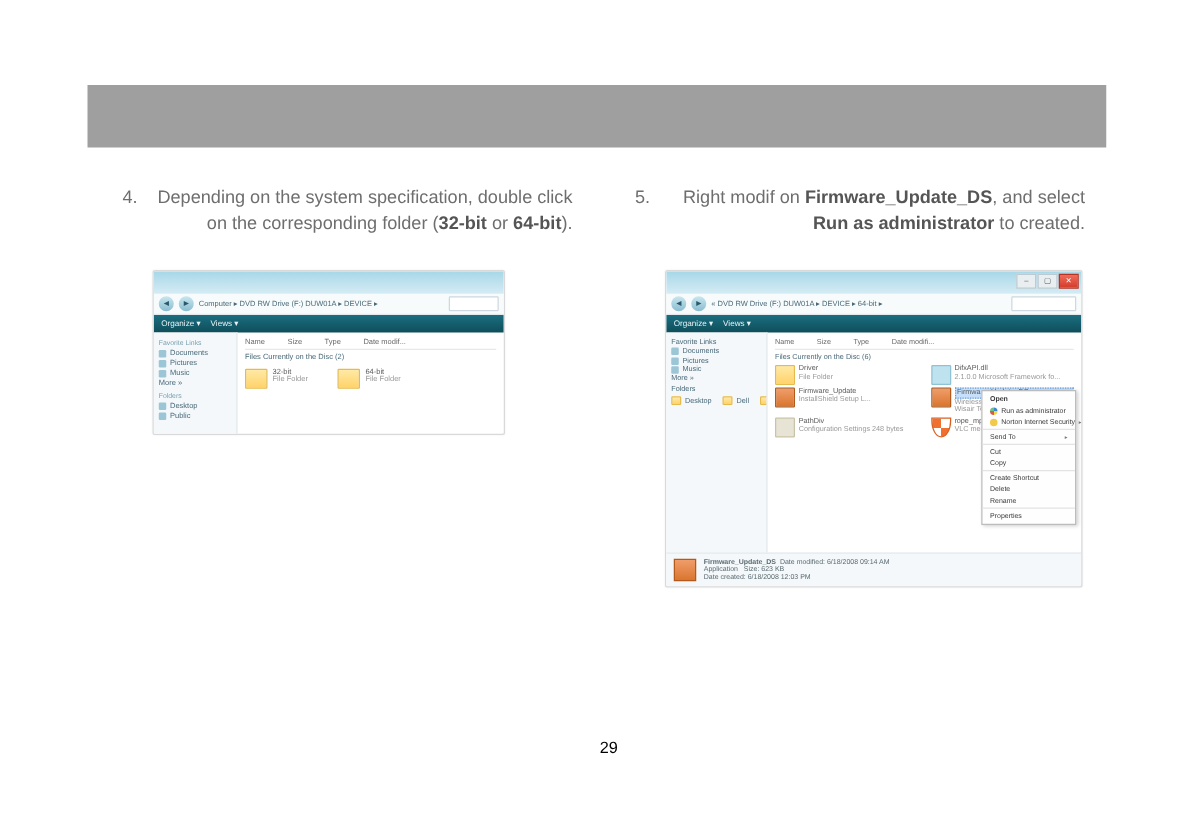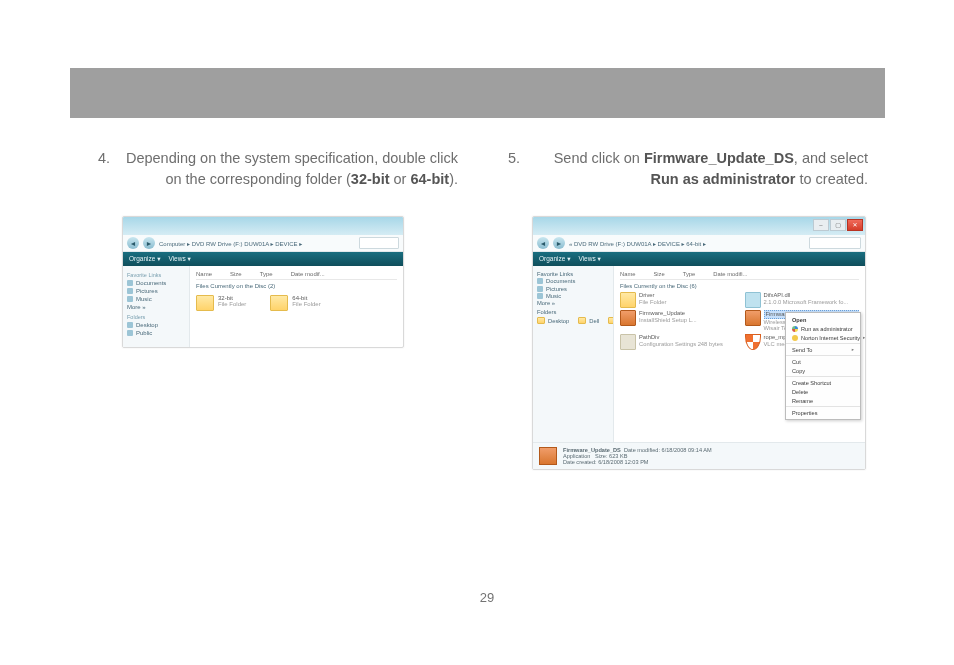--- a/index.html
+++ b/index.html
@@ -54,21 +54,21 @@
   .fi.sel .tx .nm{background:#c6dffb;border:1px dotted #6aa0d8;padding:0 1px;}
   .ctx{position:absolute;right:4px;top:46px;width:74px;background:#fefefe;border:1px solid #bcbcbc;box-shadow:1px 1px 3px rgba(0,0,0,.2);font-size:5.6px;color:#3a3a3a;padding:2px 0;}
   .ctx div{padding:1.5px 6px;white-space:nowrap;display:flex;align-items:center;gap:3px;}
   .ctx .b{font-weight:bold;}
   .ctx hr{border:none;border-top:1px solid #e3e3e3;margin:1px 0;}
   .ctx .arw::after{content:"▸";margin-left:auto;font-size:4.5px;color:#7a7a7a;}
   .shield{width:6px;height:6px;border-radius:50%;background:conic-gradient(#3a88d6 0 25%,#f3d94a 0 50%,#d85a4a 0 75%,#6ec084 0);flex:0 0 6px;}
   .nortn{width:6px;height:6px;border-radius:50%;background:#f3c94a;flex:0 0 6px;}
   .details{position:absolute;left:0;right:0;bottom:0;height:26px;border-top:1px solid #e3e9ec;background:#f4f8fa;display:flex;align-items:center;gap:6px;padding:0 6px;font-size:5.6px;color:#5a6a72;}
   .details .ic{width:16px;height:16px;}
-  .page-num{position:absolute;left:0;right:0;bottom:60px;text-align:center;color:#737373;font-size:13px;margin-left:20px;}
+  .page-num{position:absolute;left:0;right:0;bottom:60px;text-align:center;color:#000000;font-size:13px;margin-left:20px;}
 </style>
 </head>
 <body>
 
 <div class="page">
   <div class="header-bar"></div>
 
   <div class="columns">
 
     <div class="col">
@@ -145,21 +145,21 @@
             </div>
           </div>
         </div>
       </div>
     </div>
 
     <div class="col">
       <div class="step">
         <div class="step-num">5.</div>
         <div class="step-body">
-          <span>Send click on </span><b>Firmware_Update_DS</b><span>, and select </span><b>Run as administrator</b><span> to created.</span>
+          <span>Right modif on </span><b>Firmware_Update_DS</b><span>, and select </span><b>Run as administrator</b><span> to created.</span>
         </div>
       </div>
 
       <div class="thumb large" style="margin-left:34px;">
         <div class="titlebar">
           <div class="winbtns">
             <span>–</span>
             <span>▢</span>
             <span class="cl">✕</span>
           </div>

